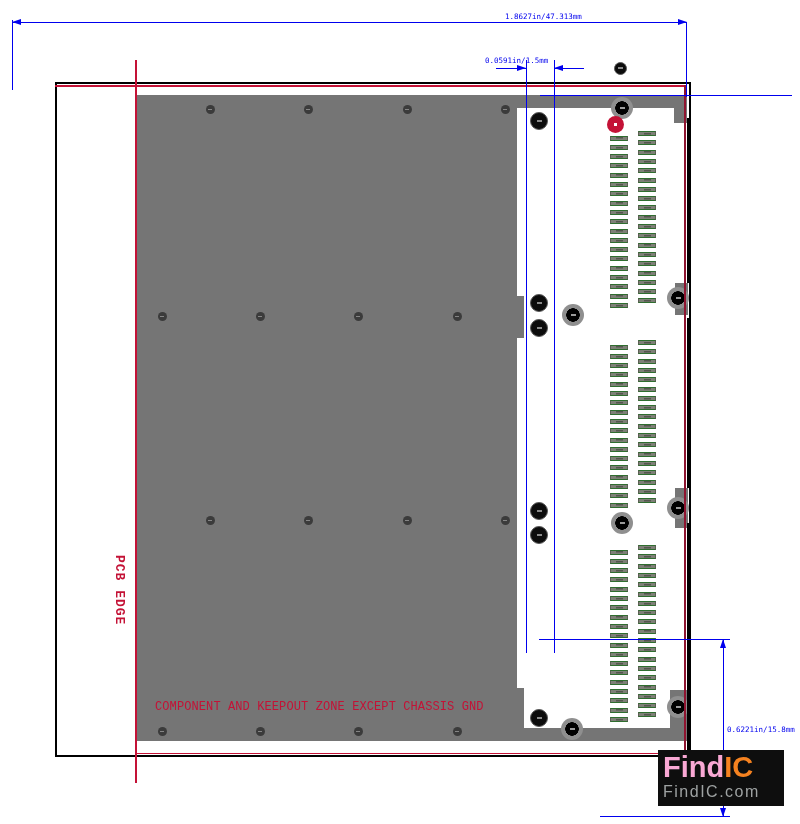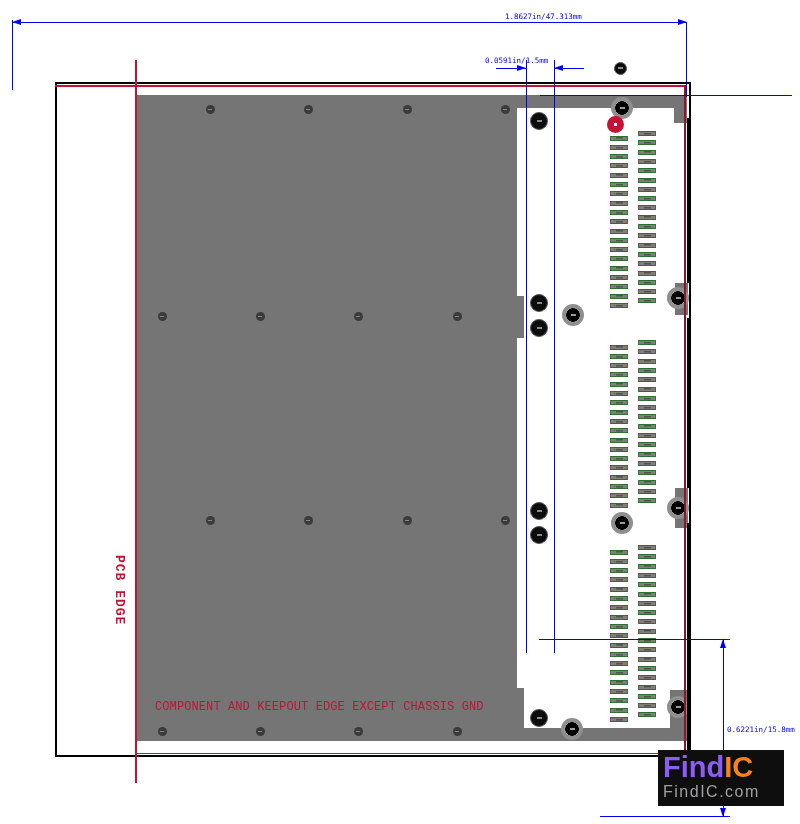--- a/index.html
+++ b/index.html
@@ -94,21 +94,21 @@
     background: #0e0e0e;
     z-index: 7;
     padding: 1px 4px 0 5px;
     overflow: hidden;
   }
   .logo-main {
     font: bold 29px/1.15 "Liberation Sans", sans-serif;
     letter-spacing: 0;
     white-space: nowrap;
   }
-  .logo-find { color: #8b5cf6; }
+  .logo-find { color: #f9a8d4; }
   .logo-ic   { color: #f58220; }
   .logo-domain {
     font: 16px/1 "Liberation Sans", sans-serif;
     color: #9ea2a2;
     letter-spacing: 1.5px;
     white-space: nowrap;
   }
 </style>
 </head>
 <body>
@@ -296,19 +296,19 @@
   <div class="outer-border"></div>
 
   <div class="dim-label" style="left:505px; top:12px;">1.8627in/47.313mm</div>
 
   <div class="dim-label" style="left:485px; top:56px;">0.0591in/1.5mm</div>
 
   <div class="dim-label" style="left:727px; top:725px;">0.6221in/15.8mm</div>
 
   <div class="pcb-edge-label">PCB EDGE</div>
 
-  <div class="keepout-label">COMPONENT AND KEEPOUT EDGE EXCEPT CHASSIS GND</div>
+  <div class="keepout-label">COMPONENT AND KEEPOUT ZONE EXCEPT CHASSIS GND</div>
 
   <div class="logo">
     <div class="logo-main"><span class="logo-find">Find</span><span class="logo-ic">IC</span></div>
     <div class="logo-domain">FindIC.com</div>
   </div>
 </div>
 
 </body></html>

